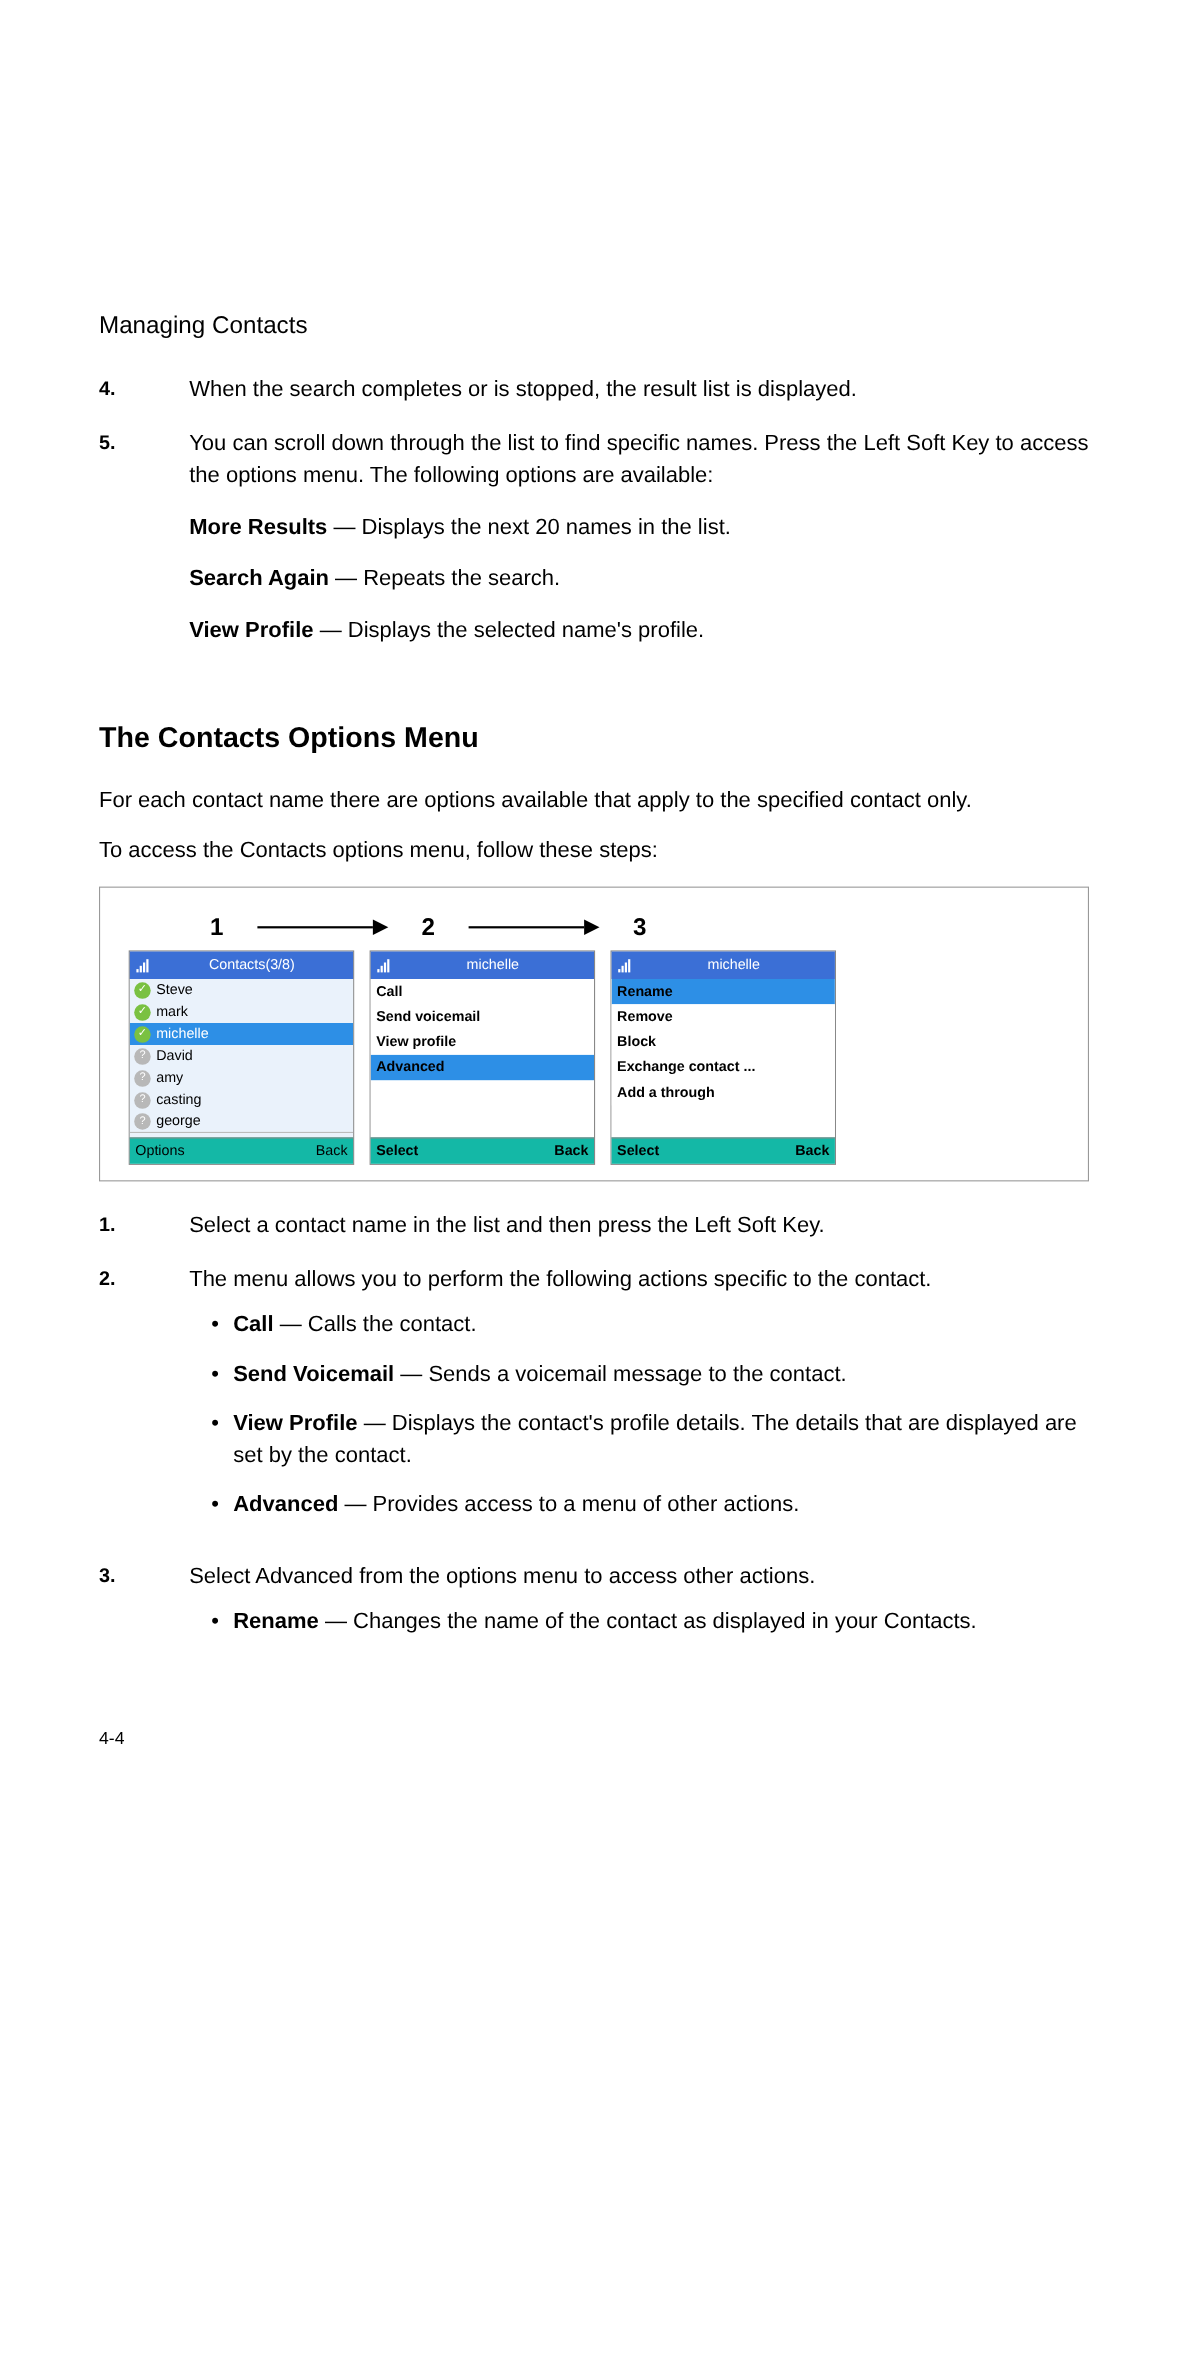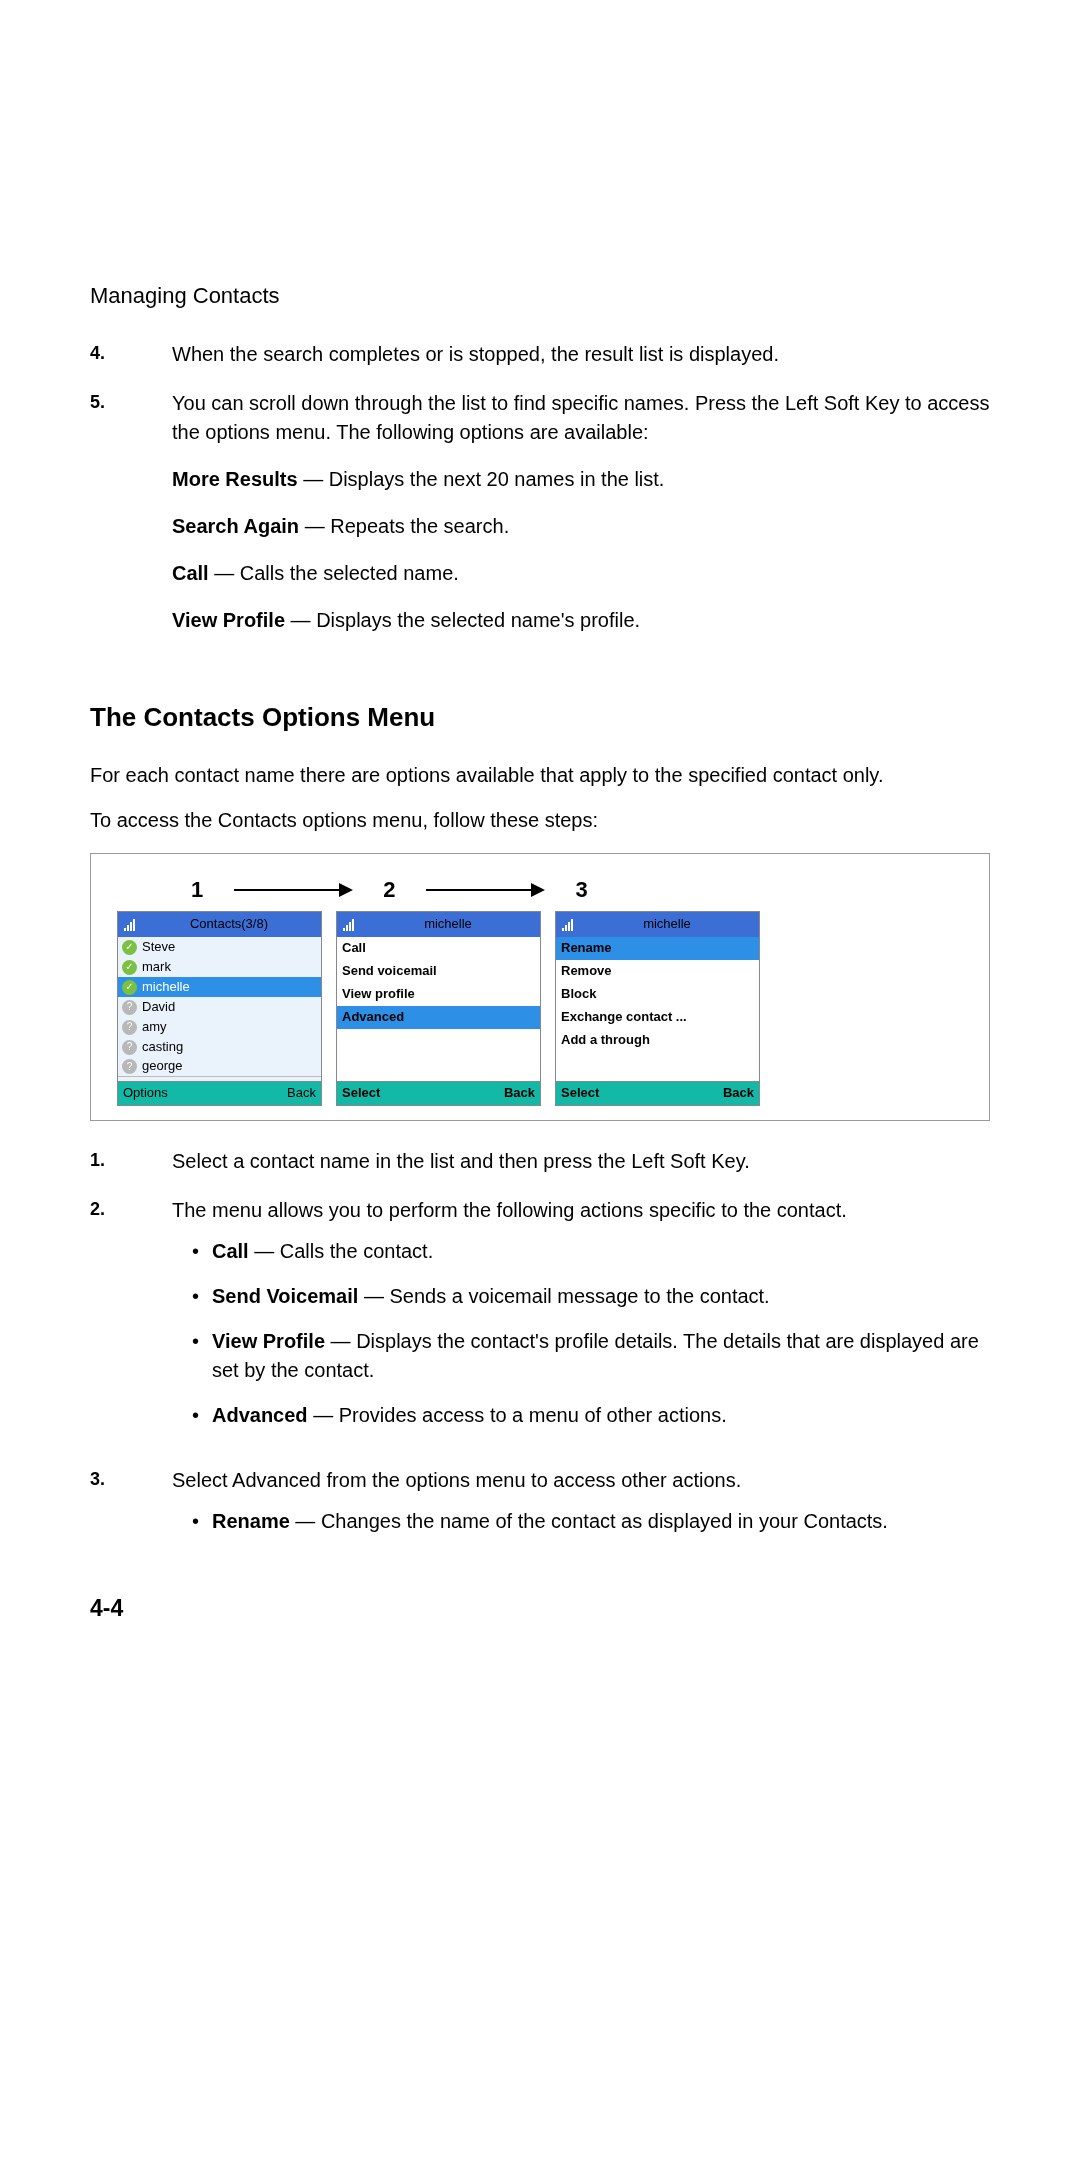--- a/index.html
+++ b/index.html
@@ -65,21 +65,21 @@
 .screens { display: flex; gap: 14px; padding-left: 16px; }
 .screen {
   width: 205px;
   border: 1px solid #888;
   background: #fff;
   font-family: Verdana, Tahoma, sans-serif;
   font-size: 14px;
 }
 .screen-header {
   background: #3b6fd6;
-  color: #000000;
+  color: #ffffff;
   padding: 3px 6px;
   display: flex;
   align-items: center;
   gap: 8px;
   font-size: 13px;
 }
 .signal {
   display: flex;
   align-items: flex-end;
   gap: 1px;
@@ -129,39 +129,38 @@
   font-size: 13px;
   border-top: 1px solid #888;
   background: #14b8a6;
 }
 .screen-footer.bold { font-weight: bold; }
 
 .bullet-list { list-style: none; margin-top: 12px; }
 .bullet-item { display: flex; margin-bottom: 16px; padding-left: 20px; }
 .bullet { width: 20px; flex-shrink: 0; }
 .bullet-text { flex: 1; }
-.page-num-wrap { margin-top: 40px; font-size: 23px; font-weight: bold; }
+.page-num-wrap { margin-top: 64px; font-size: 16px; }
 </style>
 </head>
 <body>
 
 <div class="section-title">Managing Contacts</div>
 
 <ol class="numbered-list">
   <li class="numbered-item">
     <span class="num">4.</span>
     <span class="num-text">When the search completes or is stopped, the result list is displayed.</span>
   </li>
   <li class="numbered-item">
     <span class="num">5.</span>
     <div class="num-text">
       <span>You can scroll down through the list to find specific names. Press the Left Soft Key to access the options menu. The following options are available:</span>
       <div class="option-line"><strong>More Results</strong><span> — Displays the next 20 names in the list.</span></div>
       <div class="option-line"><strong>Search Again</strong><span> — Repeats the search.</span></div>
-      <div class="option-line"><strong>Call</strong><span> — Calls the selected name.</span></div>
       <div class="option-line"><strong>View Profile</strong><span> — Displays the selected name's profile.</span></div>
     </div>
   </li>
 </ol>
 
 <h2 class="heading2">The Contacts Options Menu</h2>
 <p class="para">For each contact name there are options available that apply to the specified contact only.</p>
 <p class="para">To access the Contacts options menu, follow these steps:</p>
 
 <div class="figure-box">

